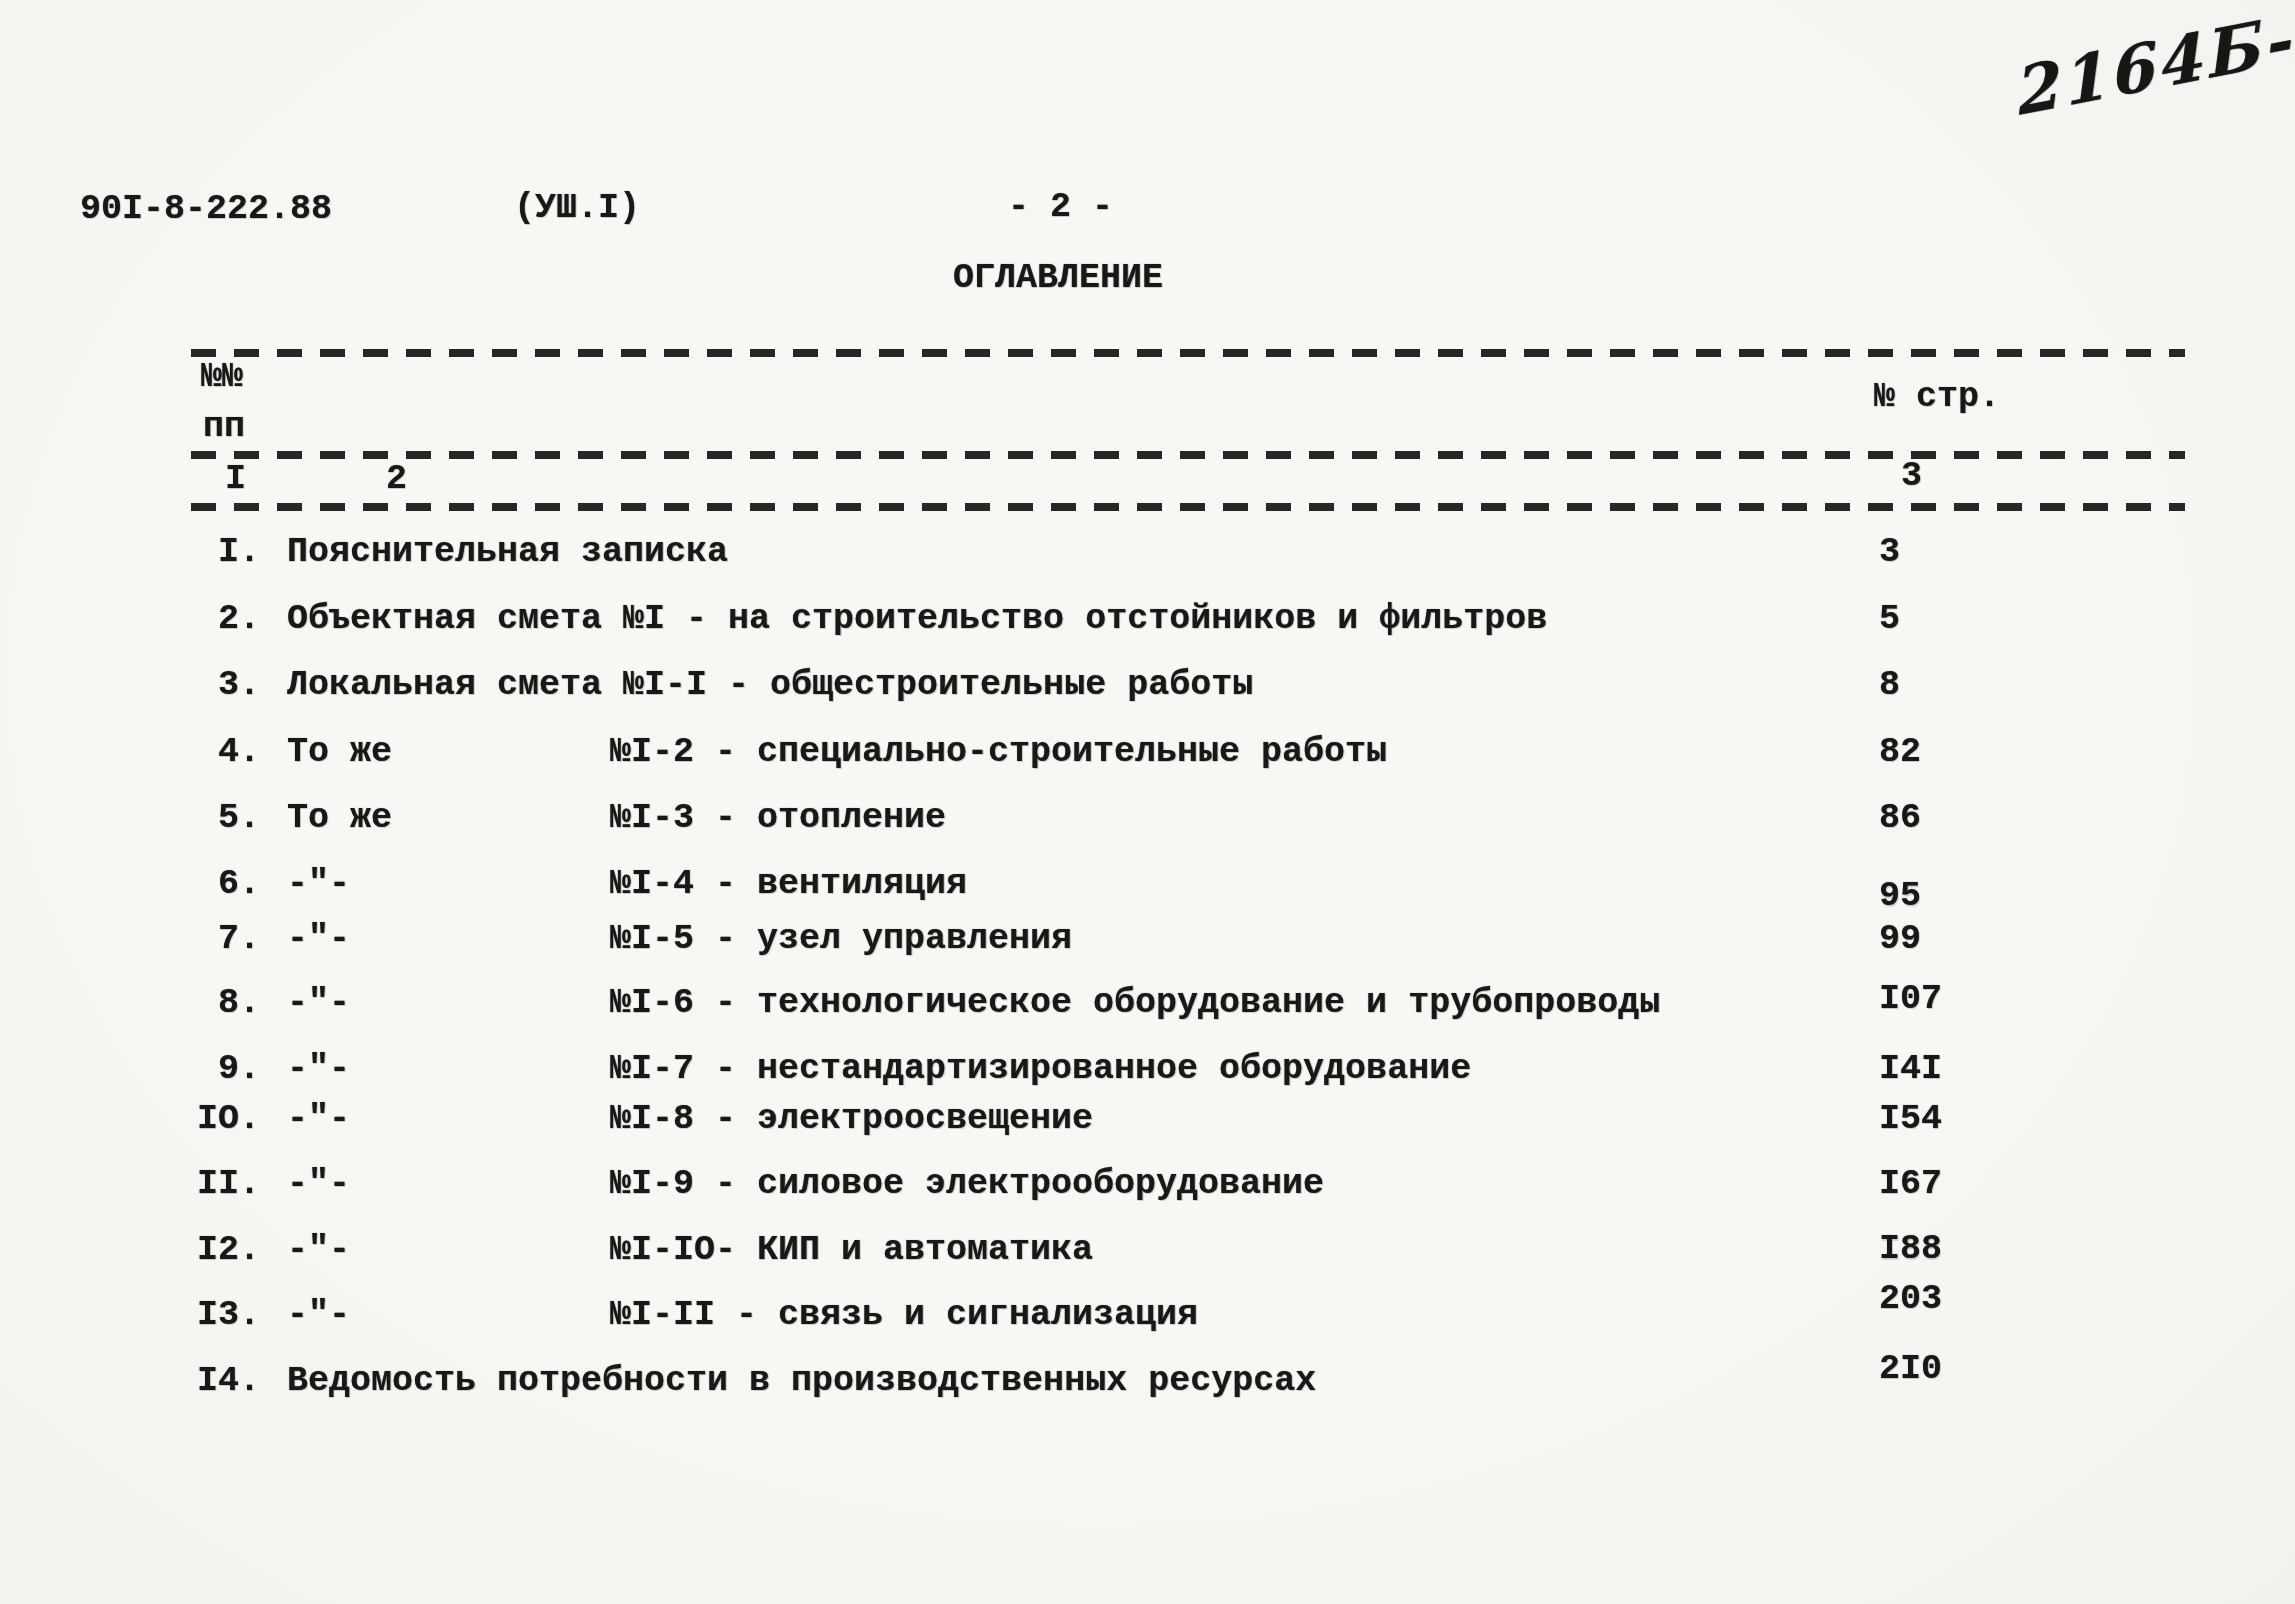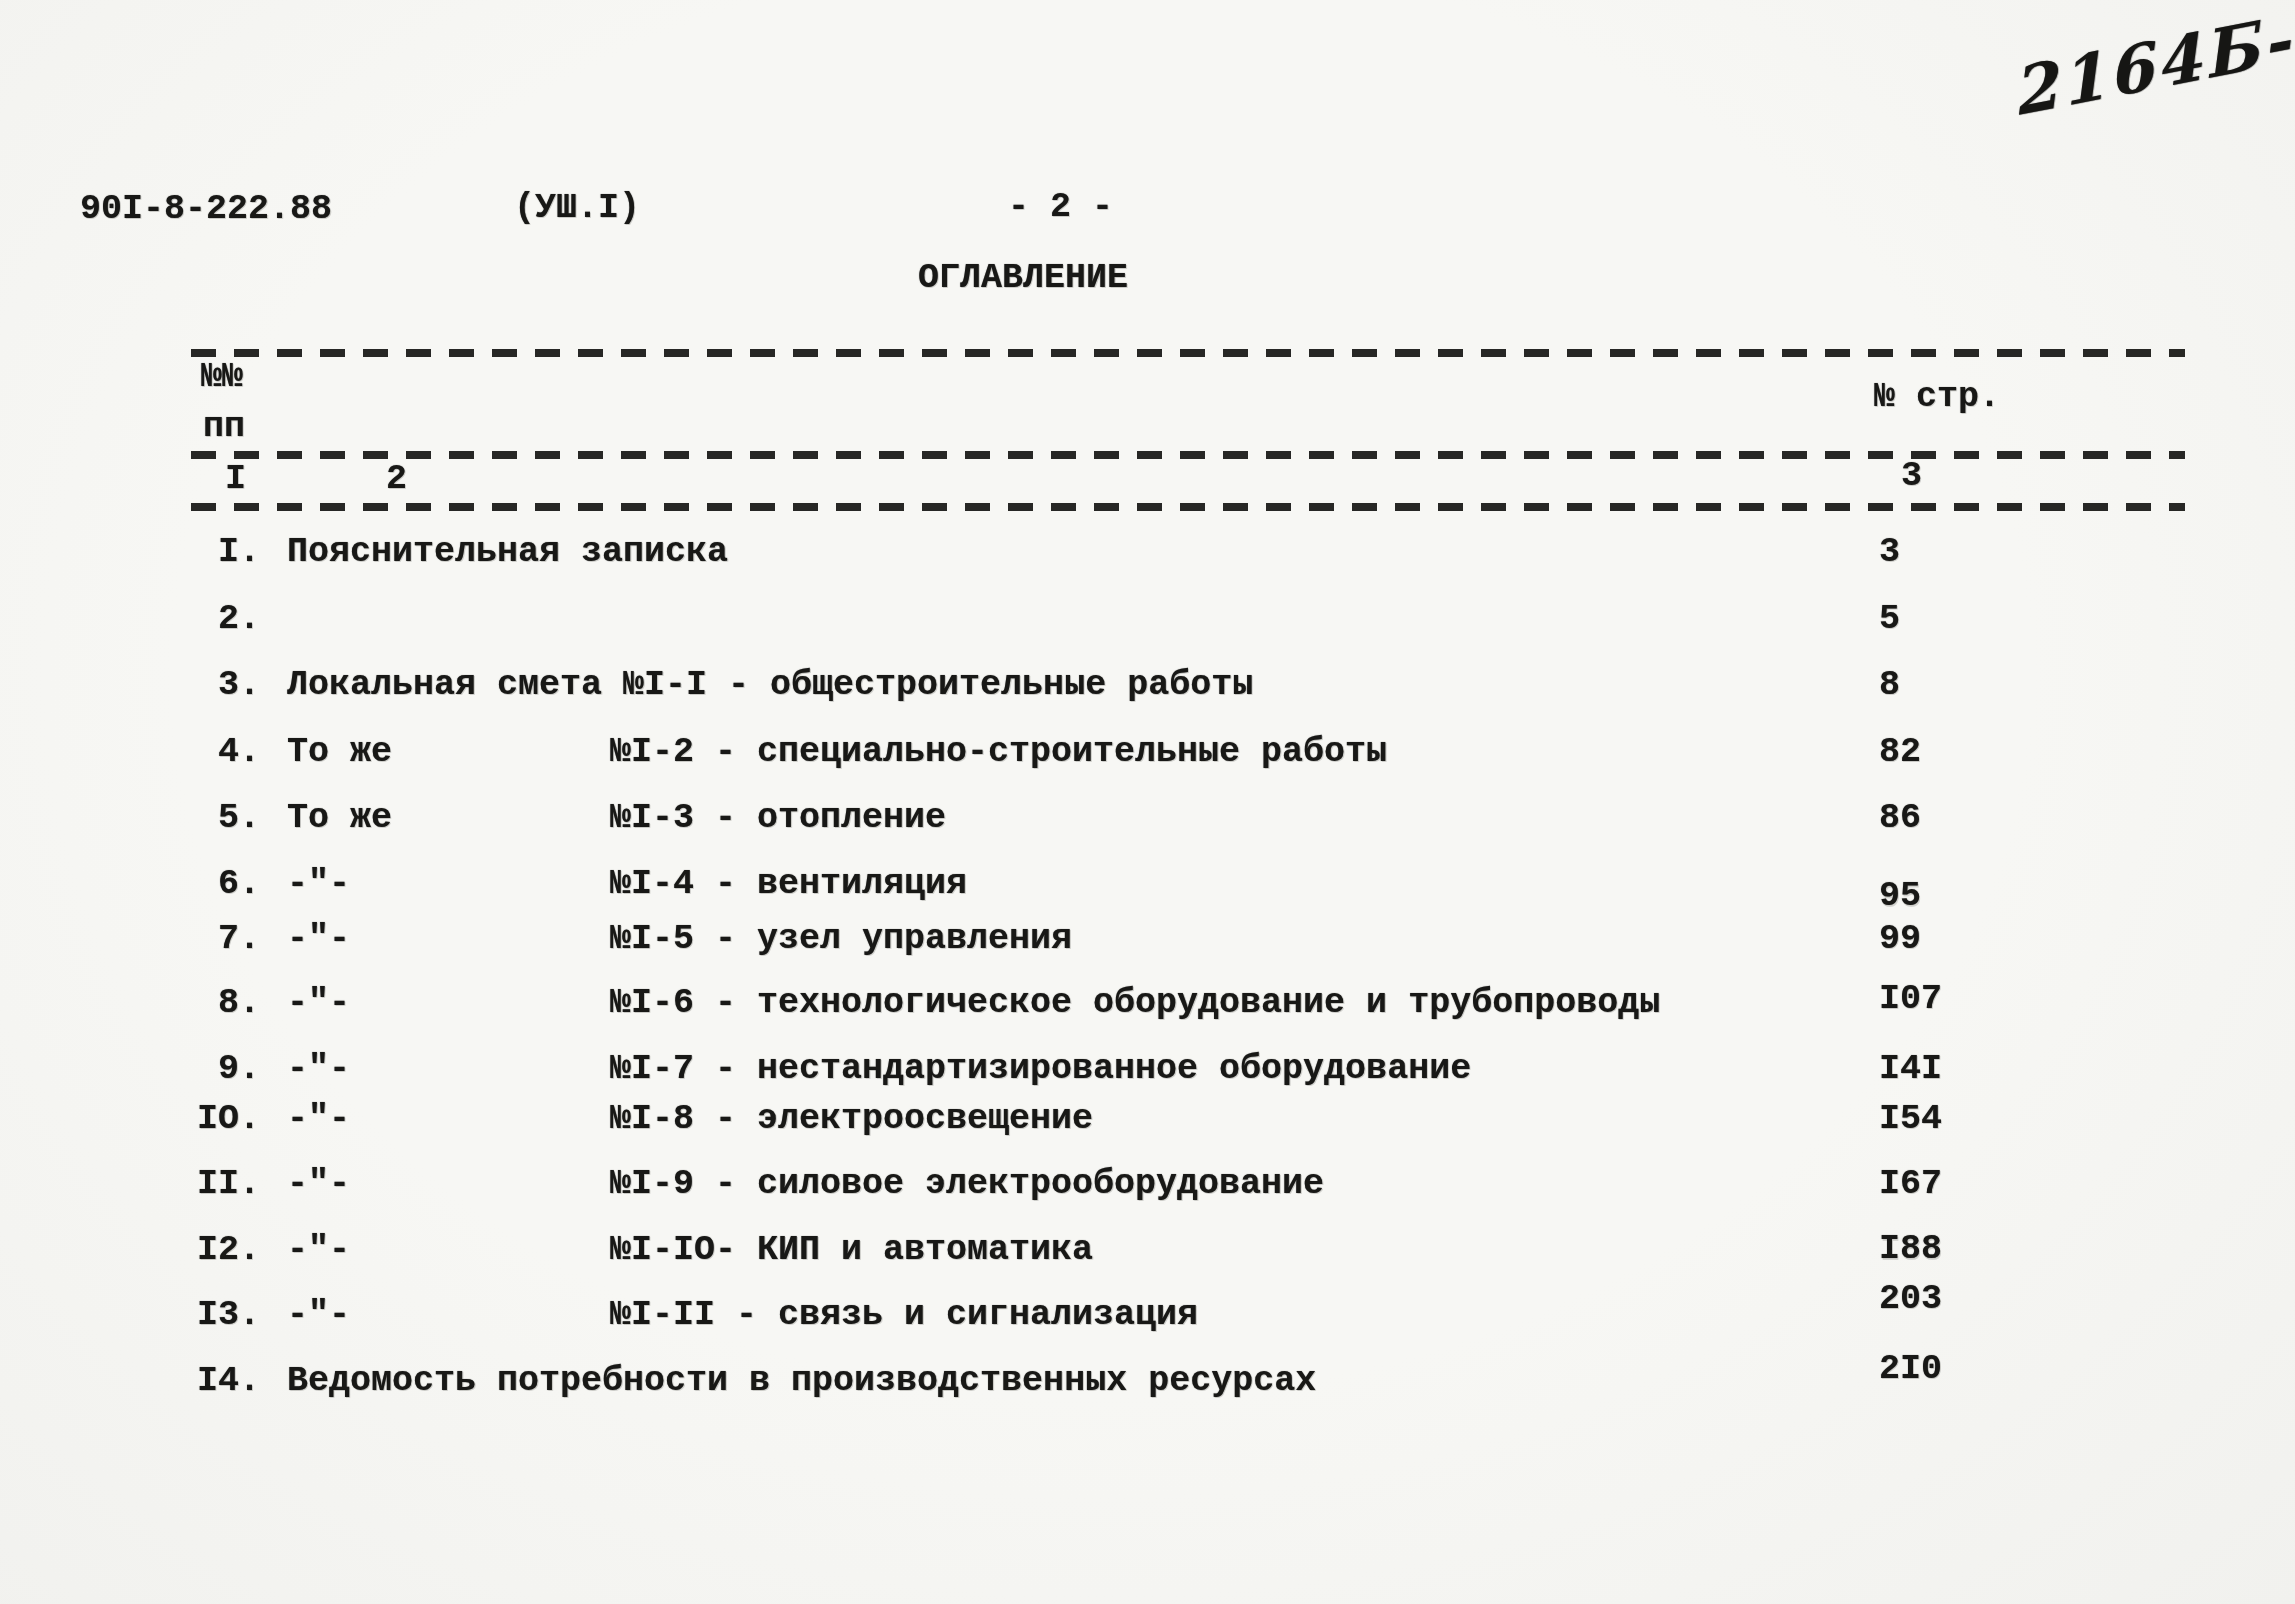--- a/index.html
+++ b/index.html
@@ -72,21 +72,21 @@
 <body>
 
 <div class="paper">
 
   <div class="hand">2164Б-10</div>
 
   <div class="tw" style="left:80px;  top:190px">90I-8-222.88</div>
   <div class="tw" style="left:514px;  top:189px">(УШ.I)</div>
   <div class="tw" style="left:1008px; top:188px">- 2 -</div>
 
-  <div class="tw" style="left:918px; top:259px">ОГЛАВЛЕНИЕ</div>
+  <div class="tw" style="left:953px; top:259px">ОГЛАВЛЕНИЕ</div>
 
   <div class="rule" style="top:349px"></div>
 
   <div class="tw" style="left:201px;  top:358px">№№</div>
   <div class="tw" style="left:203px;  top:408px">пп</div>
   <div class="tw" style="left:1874px; top:378px">№ стр.</div>
 
   <div class="rule" style="top:451px"></div>
 
   <div class="tw" style="left:225px;  top:460px">I</div>
@@ -99,20 +99,21 @@
 
     <div class="trow" style="top:533px">
       <span class="tw num">I.</span>
       <span class="tw colL">Пояснительная записка</span>
       <span class="tw colM"></span>
       <span class="tw colP">3</span>
     </div>
 
     <div class="trow" style="top:600px">
       <span class="tw num">2.</span>
+      <span class="tw colL">Объектная смета №I - на строительство отстойников и фильтров</span>
       <span class="tw colM"></span>
       <span class="tw colP">5</span>
     </div>
 
     <div class="trow" style="top:666px">
       <span class="tw num">3.</span>
       <span class="tw colL">Локальная смета №I-I - общестроительные работы</span>
       <span class="tw colM"></span>
       <span class="tw colP">8</span>
     </div>

